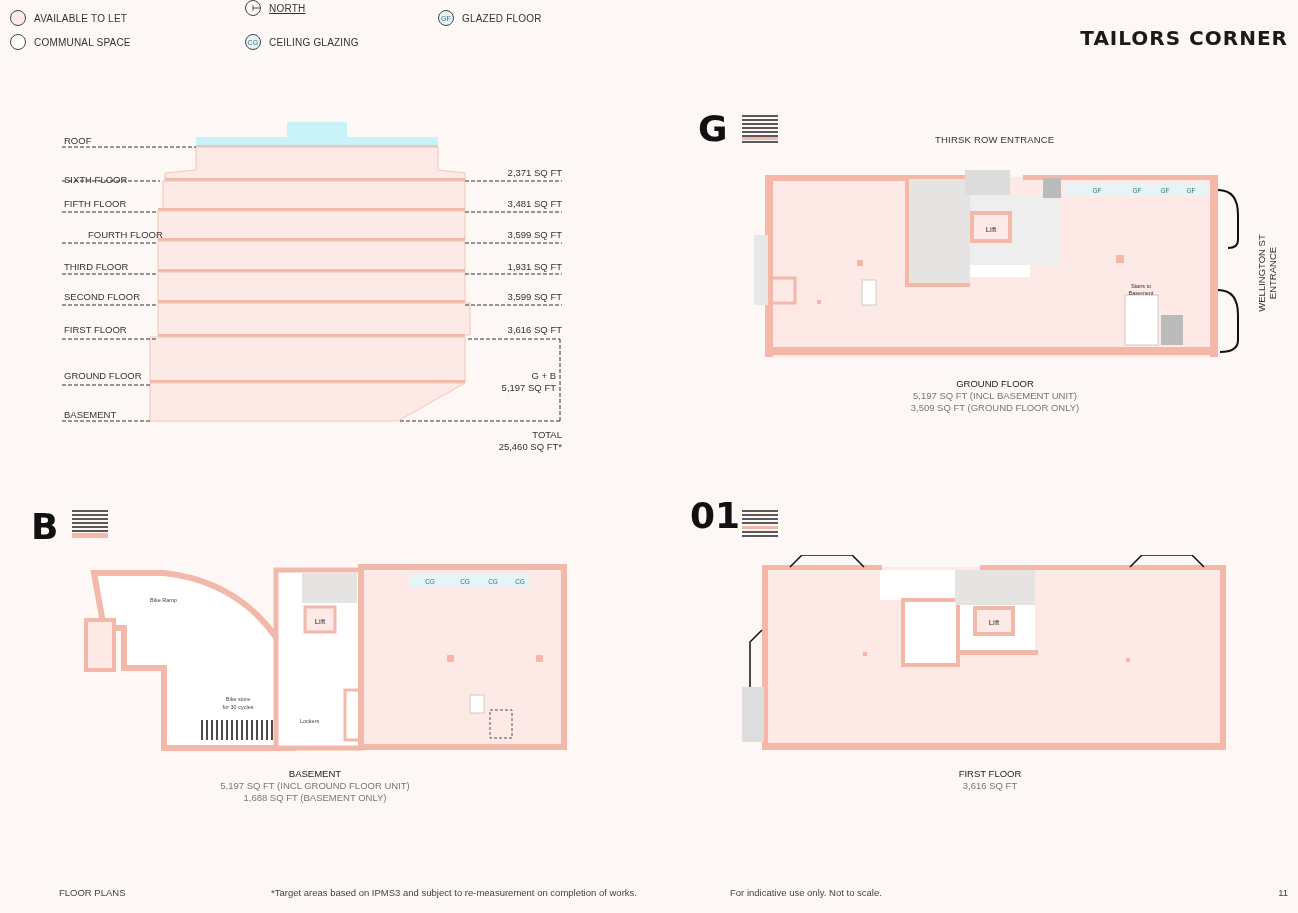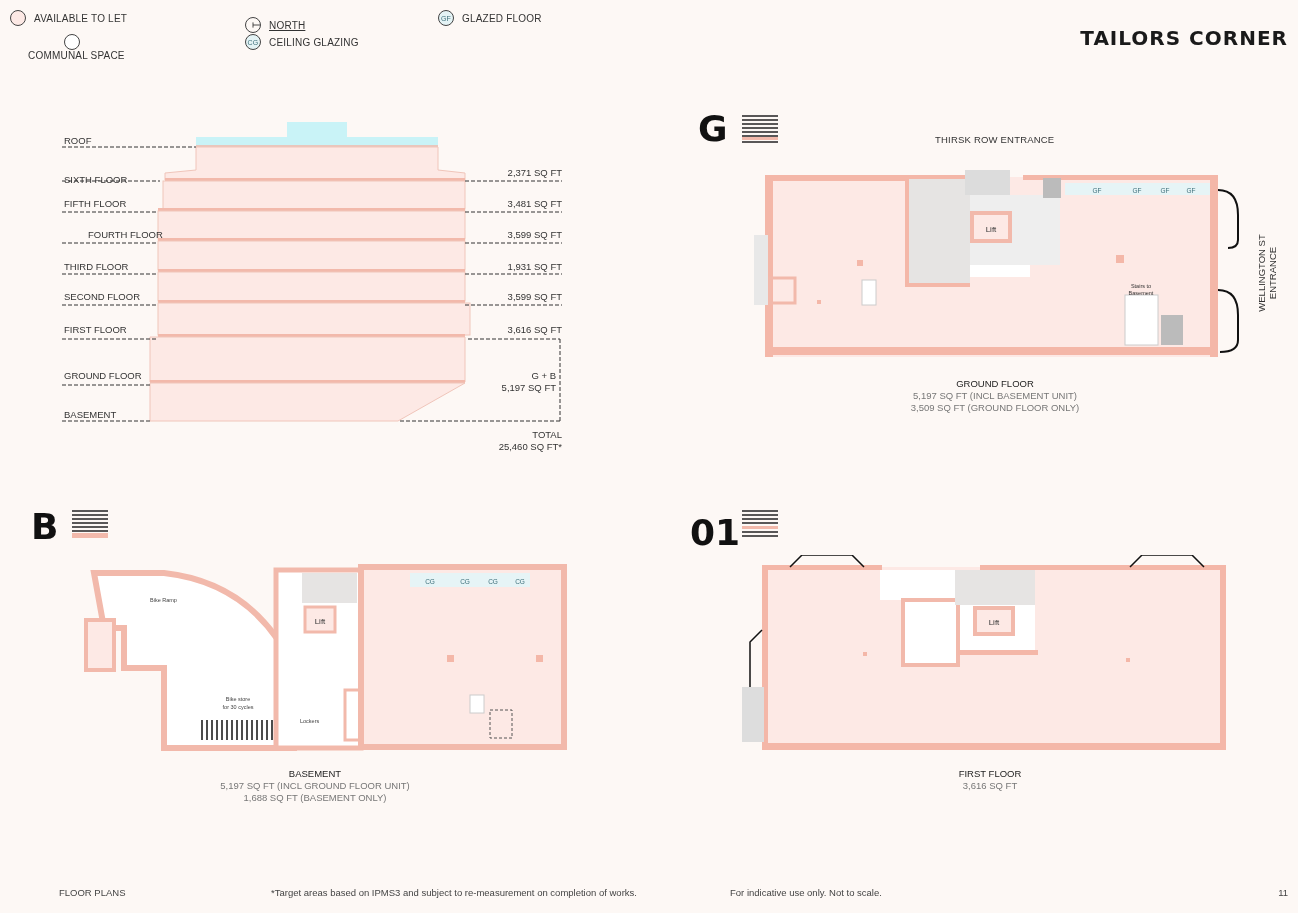--- a/index.html
+++ b/index.html
@@ -21,25 +21,25 @@
   .pink { fill: #fde9e5; }
   .wall { fill: #f4b7a8; }
 </style>
 </head>
 <body>
 
 <div class="legend-item" style="left:10px;top:10px;">
   <span class="sw" style="background:#fde9e5;"></span>
   <span>AVAILABLE TO LET</span>
 </div>
-<div class="legend-item" style="left:28px;top:34px;flex-direction:column;">
+<div class="legend-item" style="left:10px;top:34px;">
   <span class="sw" style="background:#fff;"></span>
   <span>COMMUNAL SPACE</span>
 </div>
-<div class="legend-item" style="left:245px;top:17px;text-decoration:underline;">
+<div class="legend-item" style="left:245px;top:0;text-decoration:underline;">
   <span class="sw">
     <svg width="16" height="16" viewBox="0 0 16 16">
         <line x1="8" y1="8" x2="16" y2="8" stroke="#333" stroke-width="1"></line>
         <line x1="8" y1="5" x2="8" y2="11" stroke="#333" stroke-width="1"></line>
       </svg>
   </span>
   <span>NORTH</span>
 </div>
 <div class="legend-item" style="left:245px;top:34px;">
   <span class="sw" style="background:#e4f3f5;">CG</span>
@@ -247,21 +247,21 @@
   <rect x="390" y="140" width="14" height="18" fill="#fff" stroke="#ccc"></rect>
   <rect x="410" y="155" width="22" height="28" fill="none" stroke="#555" stroke-dasharray="3,2"></rect>
 </svg>
 
 <div class="caption" style="left:180px;top:768px;width:270px;">
   <div class="t">BASEMENT</div>
   <div class="s">5,197 SQ FT (INCL GROUND FLOOR UNIT)</div>
   <div class="s">1,688 SQ FT (BASEMENT ONLY)</div>
 </div>
 
-<div class="plan-letter" style="left:690px;top:512px;">01</div>
+<div class="plan-letter" style="left:690px;top:495px;">01</div>
 <svg class="stack-icon" style="left:742px;top:508px;" viewBox="0 0 36 30">
   <g stroke="#222" stroke-width="1.3">
       <line x1="0" y1="3" x2="36" y2="3"></line>
       <line x1="0" y1="7" x2="36" y2="7"></line>
       <line x1="0" y1="11" x2="36" y2="11"></line>
       <line x1="0" y1="15" x2="36" y2="15"></line>
     </g>
   <rect x="0" y="18" width="36" height="3" fill="#f2b9ab"></rect>
   <g stroke="#222" stroke-width="1.3">
       <line x1="0" y1="24" x2="36" y2="24"></line>

